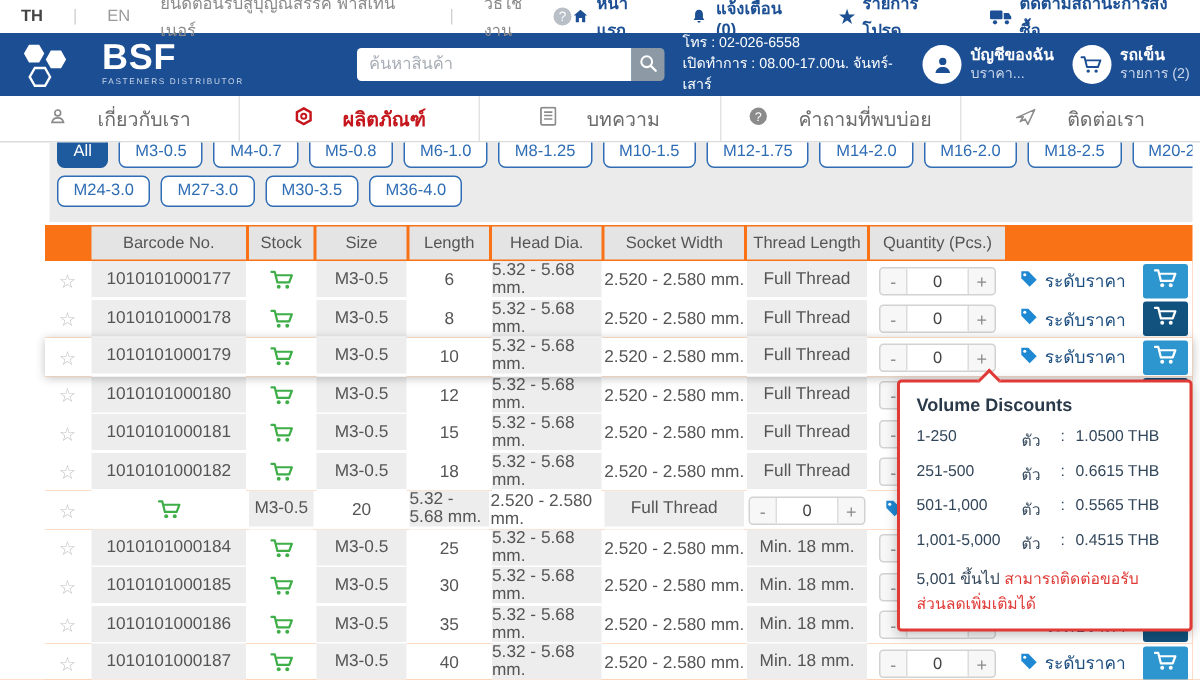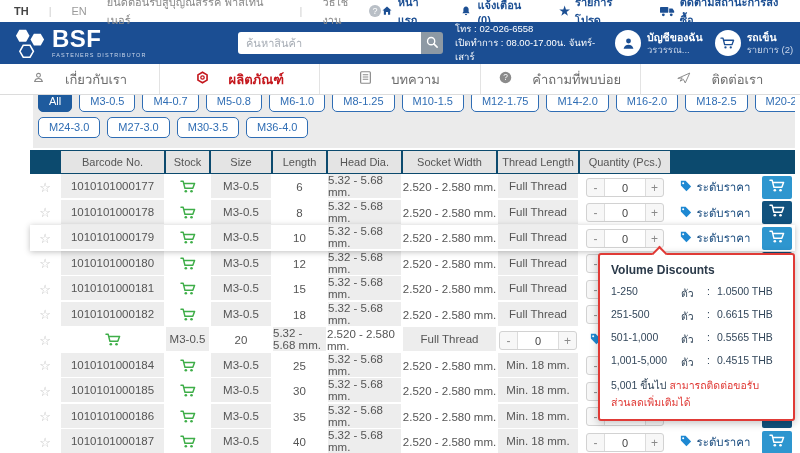--- a/index.html
+++ b/index.html
@@ -20,21 +20,21 @@
   .u-right { margin-left:auto; display:flex; align-items:center; gap:24px; }
   .u-link { display:flex; align-items:center; gap:5px; color:#1c4f93; font-weight:bold;
     font-size:11px; cursor:pointer; position:relative; }
   .u-link svg { display:block; }
   .u-dot { position:absolute; left:8px; top:-2px; width:5px; height:5px; border-radius:50%;
     background:#e03a36; }
 
   
   .header { height:42px; background:#1b4e93; display:flex; align-items:center;
     padding:0 6px 0 14px; gap:12px; }
-  .logo { display:flex; align-items:center; gap:5px; width:212px; flex:none; cursor:pointer; }
+  .logo { display:flex; align-items:center; gap:21px; width:212px; flex:none; cursor:pointer; }
   .logo-hex svg { display:block; }
   .logo-txt { color:#fff; line-height:1; }
   .logo-name { font-size:24px; font-weight:bold; letter-spacing:0.5px; }
   .logo-sub { font-size:5.5px; color:#c9d6ea; letter-spacing:1.1px; margin-top:2px; }
   .search { display:flex; height:22px; width:205px; flex:none; }
   .search input { flex:1; border:none; outline:none; border-radius:3px 0 0 3px;
     padding:0 8px; font-size:11px; color:#444; min-width:0; }
   .search input::placeholder { color:#a8aeb6; }
   .search button { width:22px; border:none; background:#8d99a4; border-radius:0 3px 3px 0;
     display:flex; align-items:center; justify-content:center; cursor:pointer; }
@@ -59,21 +59,21 @@
   .chips { background:#ebebeb; margin:0 5px 0 33px; height:53px; overflow:hidden;
     padding:0 0 0 5px; }
   .chip-row { white-space:nowrap; margin-top:5px; }
   .chip-row.first { margin-top:-4px; }
   .chip { display:inline-block; border:1px solid #2f6db4; color:#2f6db4; background:#fff;
     border-radius:5px; padding:3px 10px 4px; font-size:11px; margin-right:7px;
     cursor:pointer; }
   .chip.active { background:#1e5b9e; border-color:#1e5b9e; color:#fff; }
 
   
-  .table { margin:2px 5px 0 30px; background:#0c4a6e; position:relative; }
+  .table { margin:2px 5px 0 30px; background:#f97316; position:relative; }
   .grid { display:grid;
     grid-template-columns:30px 105px 45px 62px 55px 75px 95px 82px 92px 88px 36px; }
   .thead { height:24px; align-items:center; }
   .hcell { background:#e4e4e4; height:22px; line-height:22px; text-align:center;
     font-size:11px; color:#555; margin:0 1px; }
   .hcell.blank { background:transparent; }
   .trow { height:25.5px; align-items:center; font-size:11.5px; color:#555;
     background:#fff; }
   .trow.hover { box-shadow:0 1px 6px rgba(0,0,0,0.25); position:relative; z-index:2; }
   .cell { height:100%; display:flex; align-items:center; justify-content:center; }
@@ -190,21 +190,21 @@
   </div>
   <div class="hblock">
     <span class="hcircle">
       <svg viewBox="0 0 16 16" width="15" height="15">
         <circle cx="8" cy="5.3" r="2.6" fill="currentColor"></circle>
         <path d="M2.8 13.5 C3.3 10.6 5.4 9.3 8 9.3 C10.6 9.3 12.7 10.6 13.2 13.5 Z" fill="currentColor"></path>
       </svg>
     </span>
     <span class="ht">
       <div class="t1">บัญชีของฉัน</div>
-      <div class="t2">วรวรรณ...</div>
+      <div class="t2">บราคา...</div>
     </span>
   </div>
   <div class="hblock">
     <span class="hcircle">
       <svg viewBox="0 0 18 16" width="15" height="13">
         <path d="M1 1.5 H3.5 L5.5 9.5 H14.5 L16.5 4 H4.6" fill="none" stroke="currentColor" stroke-width="1.6" stroke-linecap="round" stroke-linejoin="round"></path>
         <circle cx="6.5" cy="12.8" r="1.4" fill="currentColor"></circle>
         <circle cx="13" cy="12.8" r="1.4" fill="currentColor"></circle>
       </svg>
     </span>

